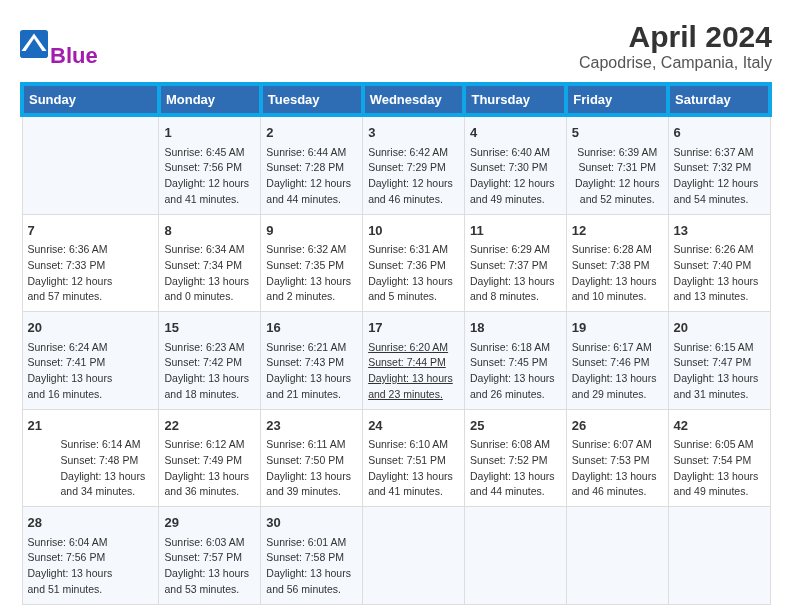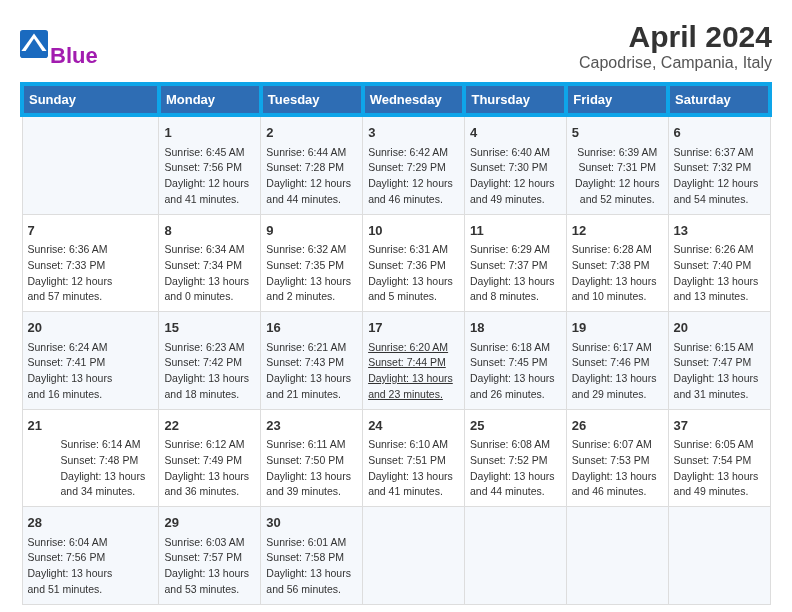--- a/index.html
+++ b/index.html
@@ -305,21 +305,21 @@
 and 44 minutes.</div>
         </td>
         <td>
           <span class="day-number">26</span>
           <div class="cell-info" style="white-space: pre-line;">Sunrise: 6:07 AM
 Sunset: 7:53 PM
 Daylight: 13 hours
 and 46 minutes.</div>
         </td>
         <td>
-          <span class="day-number">37</span>
+          <span class="day-number">42</span>
           <div class="cell-info" style="white-space: pre-line;">Sunrise: 6:05 AM
 Sunset: 7:54 PM
 Daylight: 13 hours
 and 49 minutes.</div>
         </td>
       </tr>
       <tr>
         <td>
           <span class="day-number">28</span>
           <div class="cell-info" style="white-space: pre-line;">Sunrise: 6:04 AM

